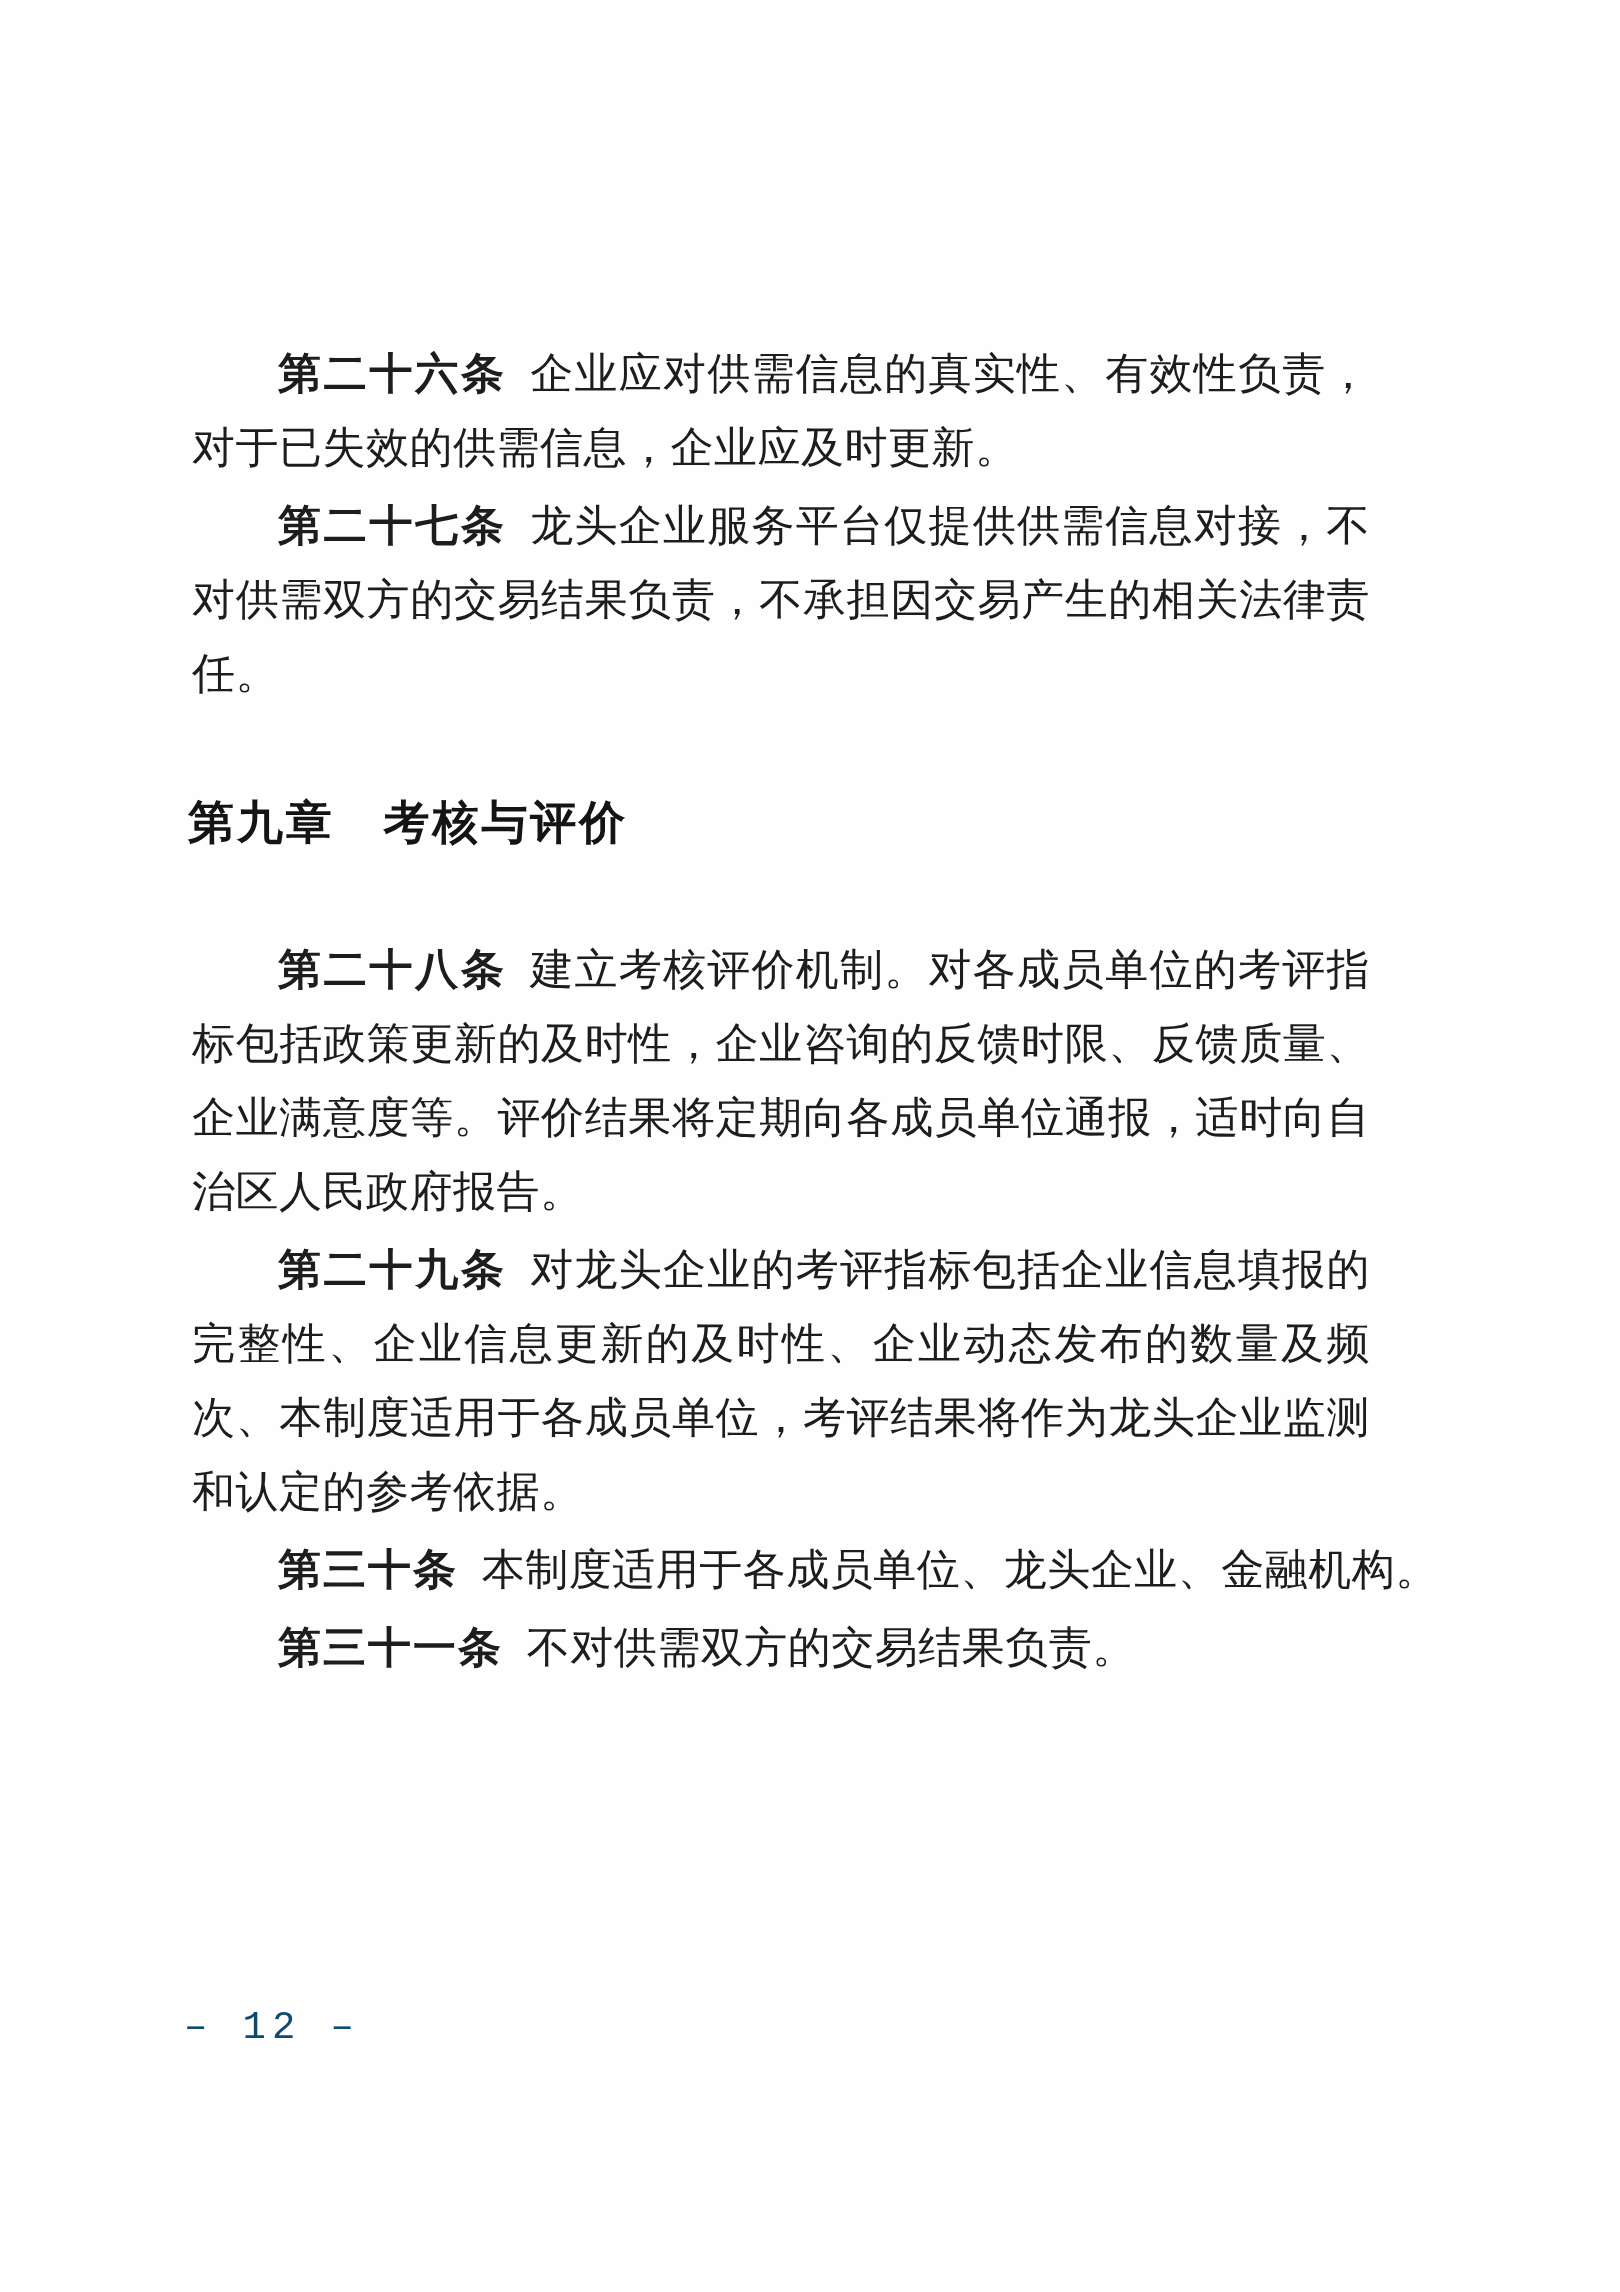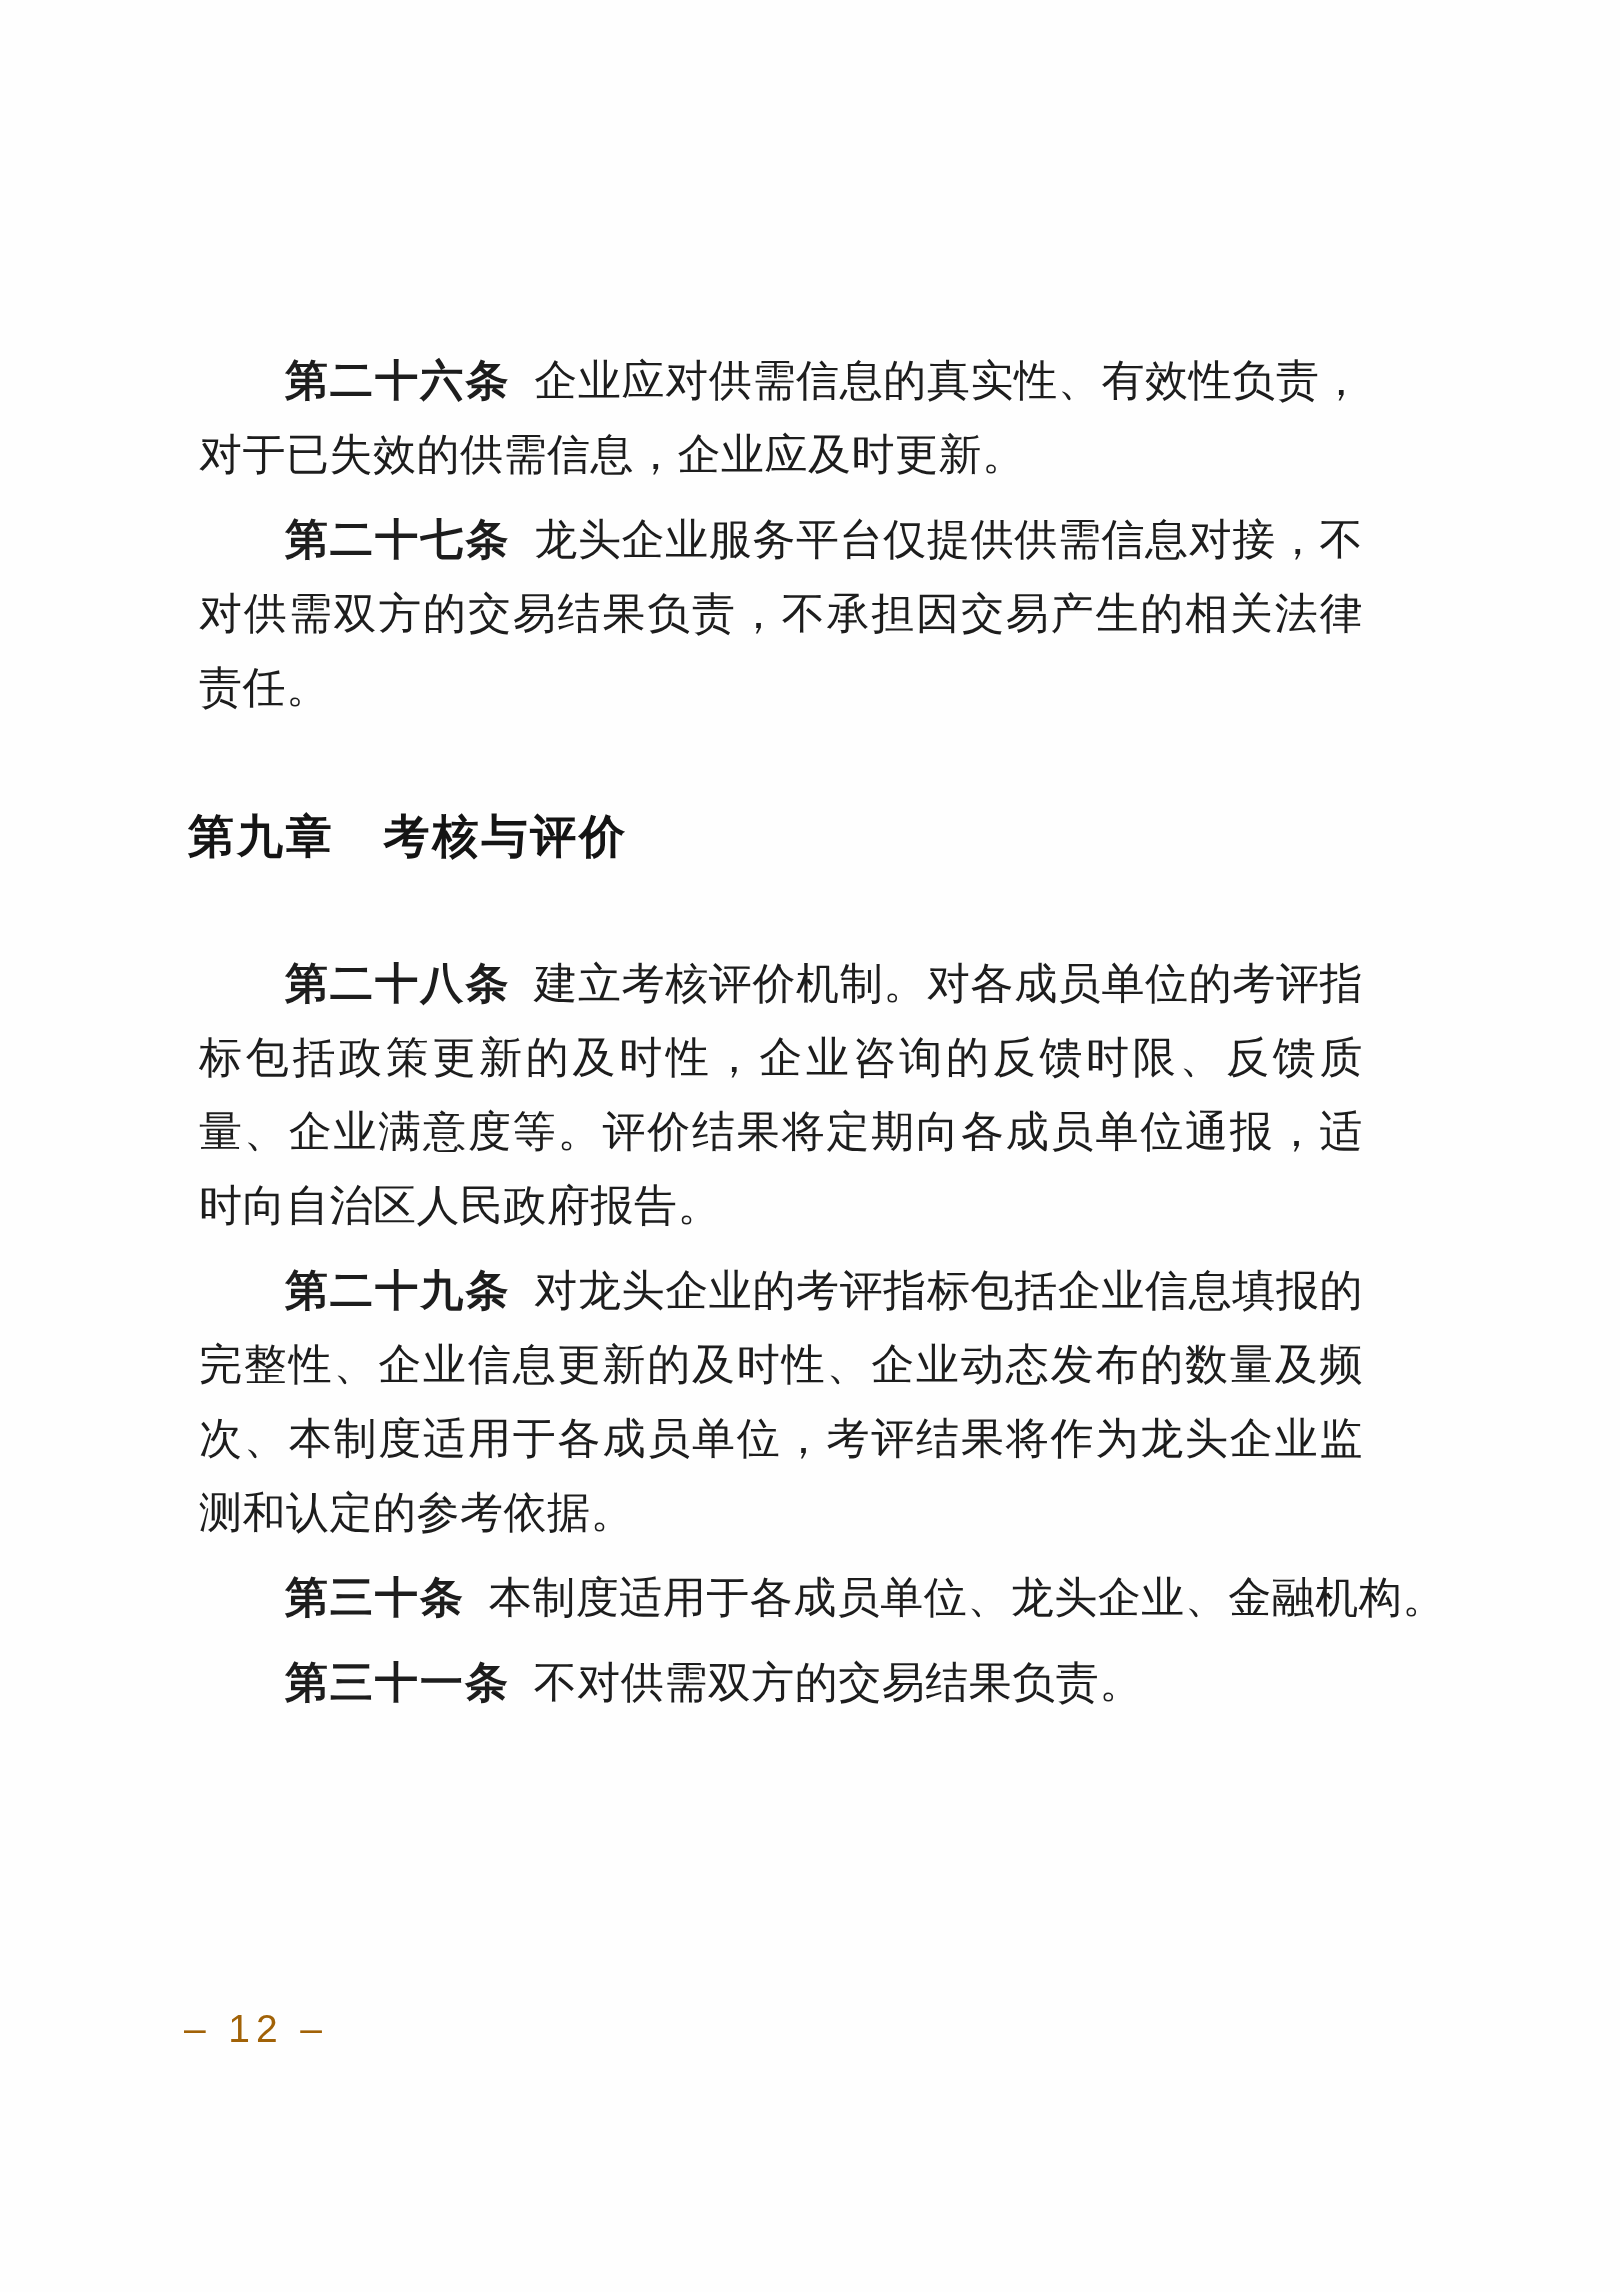--- a/index.html
+++ b/index.html
@@ -16,21 +16,21 @@
     font-family: "Liberation Serif", "DejaVu Serif", serif;
     overflow: hidden;
   }
   .content {
     position: absolute;
     left: 188px;
     top: 333px;
     width: 1186px;
   }
   .article {
-    margin: 11px;
+    margin: 4px;
     font-size: 43px;
     line-height: 74px;
     text-align: justify;
     text-indent: 2em;
     letter-spacing: 0.5px;
   }
   .article.single-line {
     white-space: nowrap;
     text-align: left;
   }
@@ -50,22 +50,22 @@
     word-spacing: 0.3em;
     color: #141414;
   }
   .page-number {
     position: absolute;
     left: 184px;
     top: 2005px;
     font-size: 39px;
     line-height: 47px;
     letter-spacing: 5.9px;
-    color: #a16207;
-    font-family: Liberation Sans, sans-serif;
+    color: #0c4a6e;
+    font-family: Liberation Mono, monospace;
   }
 </style>
 </head>
 <body>
 
 <div class="page">
   <div class="content">
 
     <p class="article">
       <span class="term">第二十六条</span><span>企业应对供需信息的真实性、有效性负责，对于已失效的供需信息，企业应及时更新。</span>

